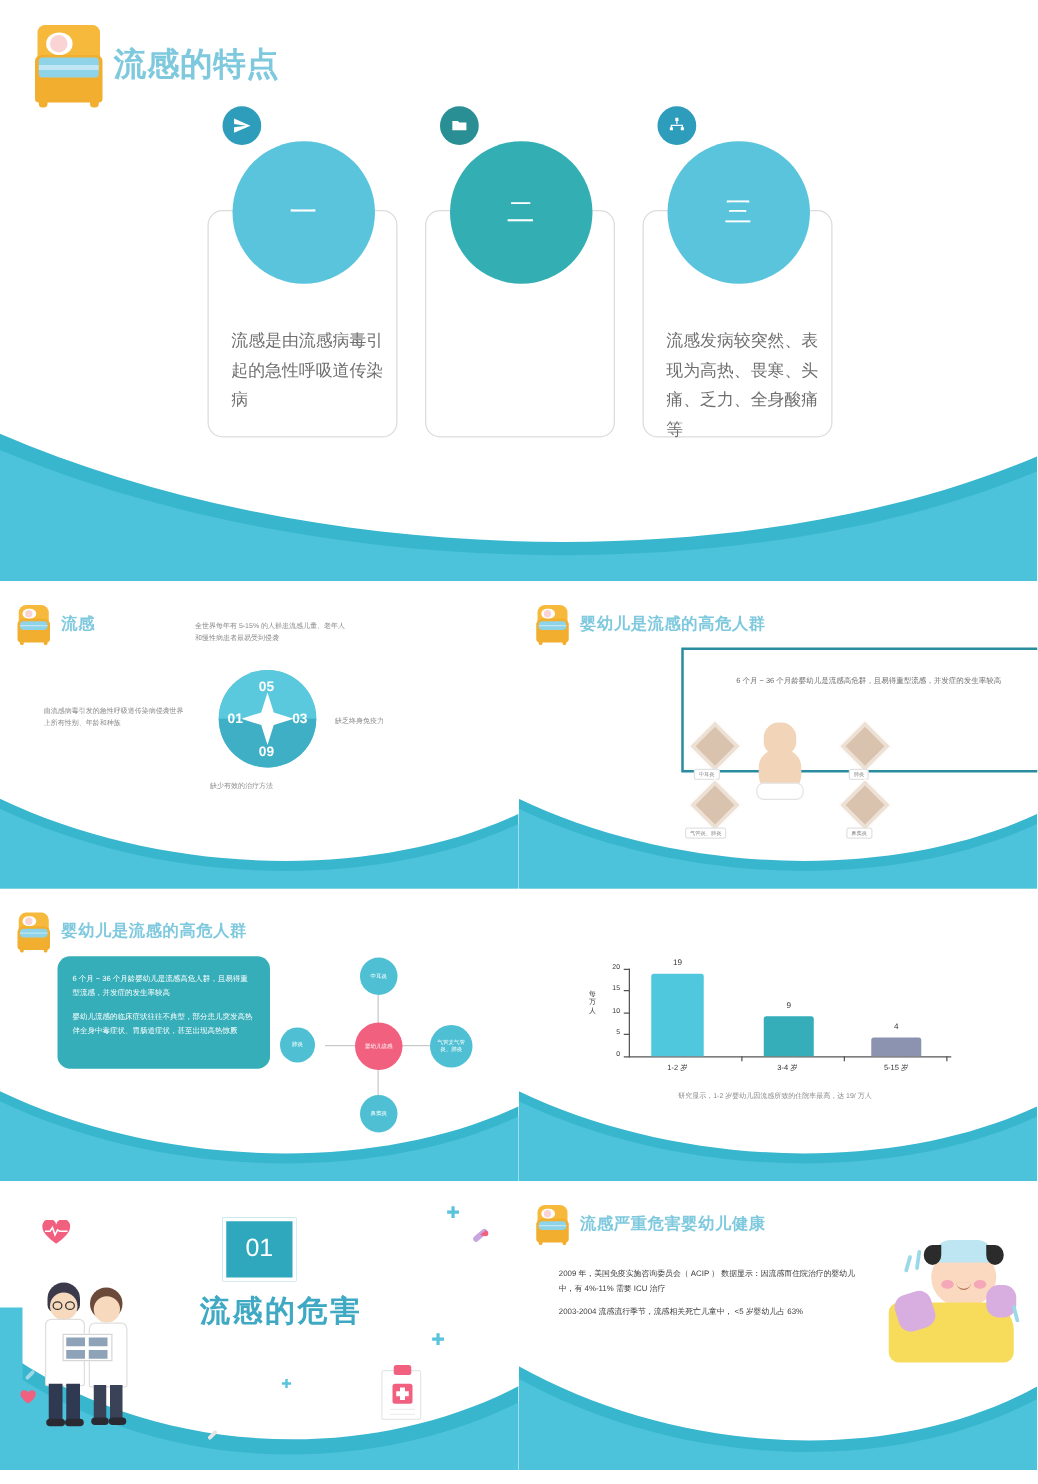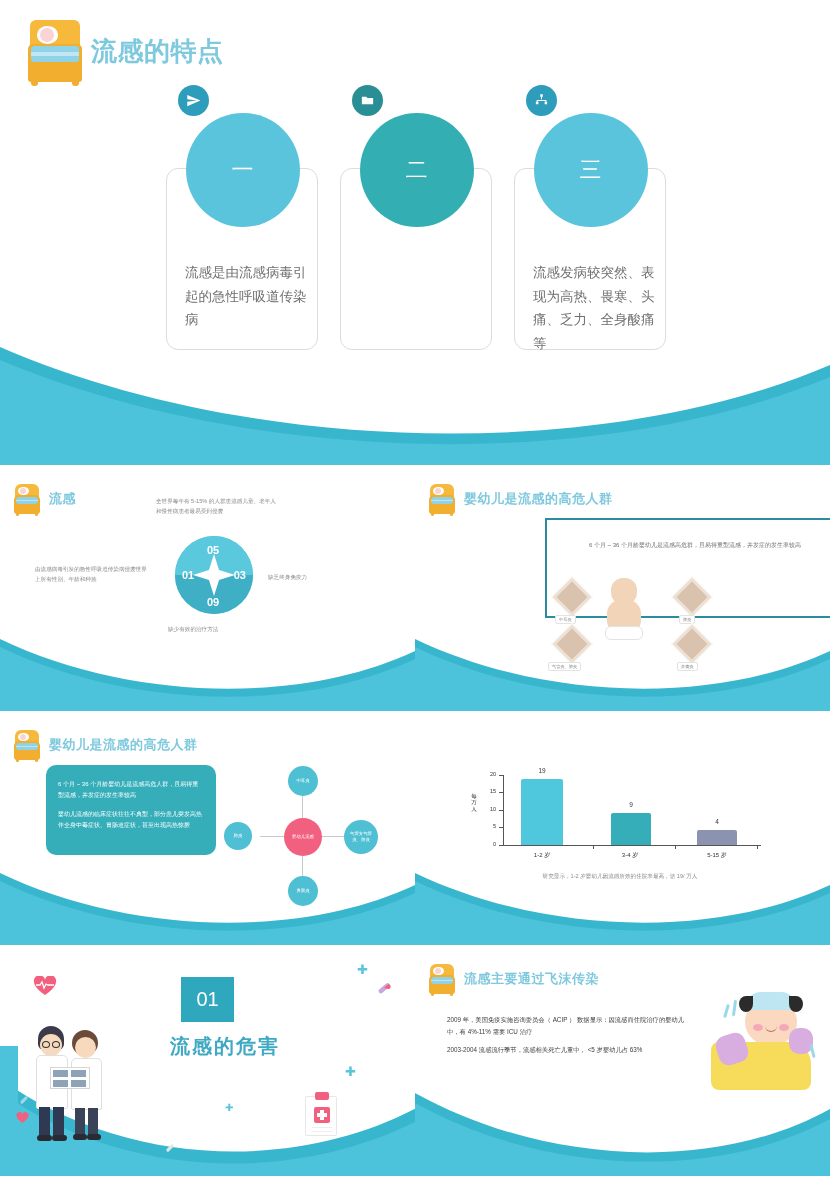--- a/index.html
+++ b/index.html
@@ -125,21 +125,21 @@
   .barcat { position:absolute; font-size:6px; color:#333; text-align:center; line-height:1.4; }
   .xtick { position:absolute; top:70px; width:1px; height:4px; background:#555; }
   .chart-cap { position:absolute; left:0; top:150px; width:100%; text-align:center;
                font-size:5.6px; color:#8a8a8a; }
 
   
   .numbox { position:absolute; left:178px; top:20px; width:59px; height:51px;
             border:3px solid #fff; background:#2FA8BE; color:#fff;
             display:flex; align-items:center; justify-content:center; font-size:20px; }
   .sec-title { position:absolute; left:130px; top:79px; width:190px; text-align:center;
-               color:#3FA9C4; font-size:20px; font-weight:700; letter-spacing:2px; }
+               color:#3FA9C4; font-size:24px; font-weight:700; letter-spacing:2px; }
   .cross { position:absolute; color:#5BC4DD; font-size:13px; }
   .doc { position:absolute; }
 
   
   .s7txt { position:absolute; left:32px; top:60px; width:240px;
            font-size:6.3px; line-height:1.95; color:#3b3b3b; }
   .s7txt p + p { margin-top:5px; }
 </style>
 </head>
 <body>
@@ -440,21 +440,21 @@
     <div class="hdr slide-title-row">
       <div class="bed">
         <div class="headb"></div>
           <div class="pillow"></div>
           <div class="face"></div>
         <div class="frame"></div>
           <div class="quilt"></div>
         <div class="legL"></div>
           <div class="legR"></div>
       </div>
-      <div class="slide-title">流感主要通过飞沫传染</div>
+      <div class="slide-title">流感严重危害婴幼儿健康</div>
     </div>
 
     <div class="s7txt">
       <p>2009 年，美国免疫实施咨询委员会（ ACIP ） 数据显示：因流感而住院治疗的婴幼儿中，有 4%-11% 需要 ICU 治疗</p>
       <p>2003-2004 流感流行季节，流感相关死亡儿童中， &lt;5 岁婴幼儿占 63%</p>
     </div>
 
     <div style="position:absolute; left:288px; top:36px; width:120px; height:110px;">
       <div style="position:absolute; left:42px; top:8px; width:52px; height:48px; background:#FAD9C0; border-radius:50%;"></div>
       <div style="position:absolute; left:44px; top:2px; width:48px; height:18px; background:#BEE6F2; border-radius:18px 18px 6px 6px;"></div>

